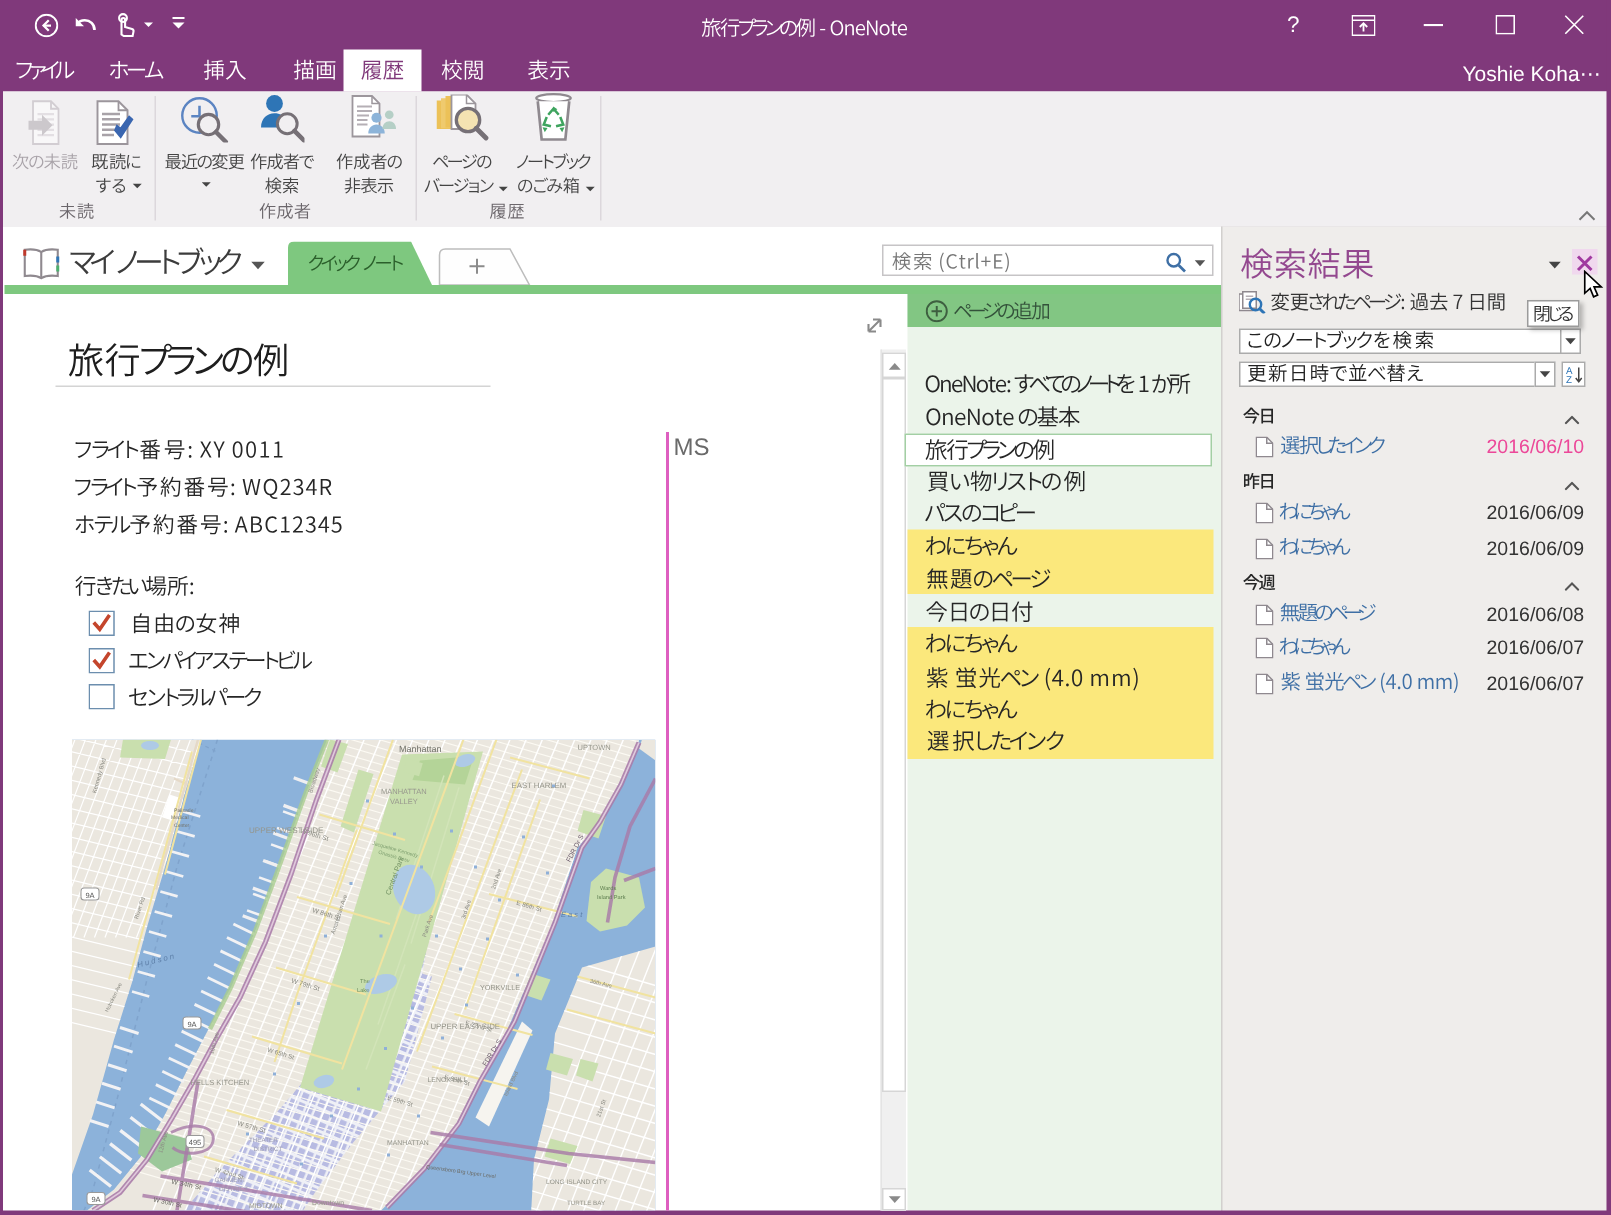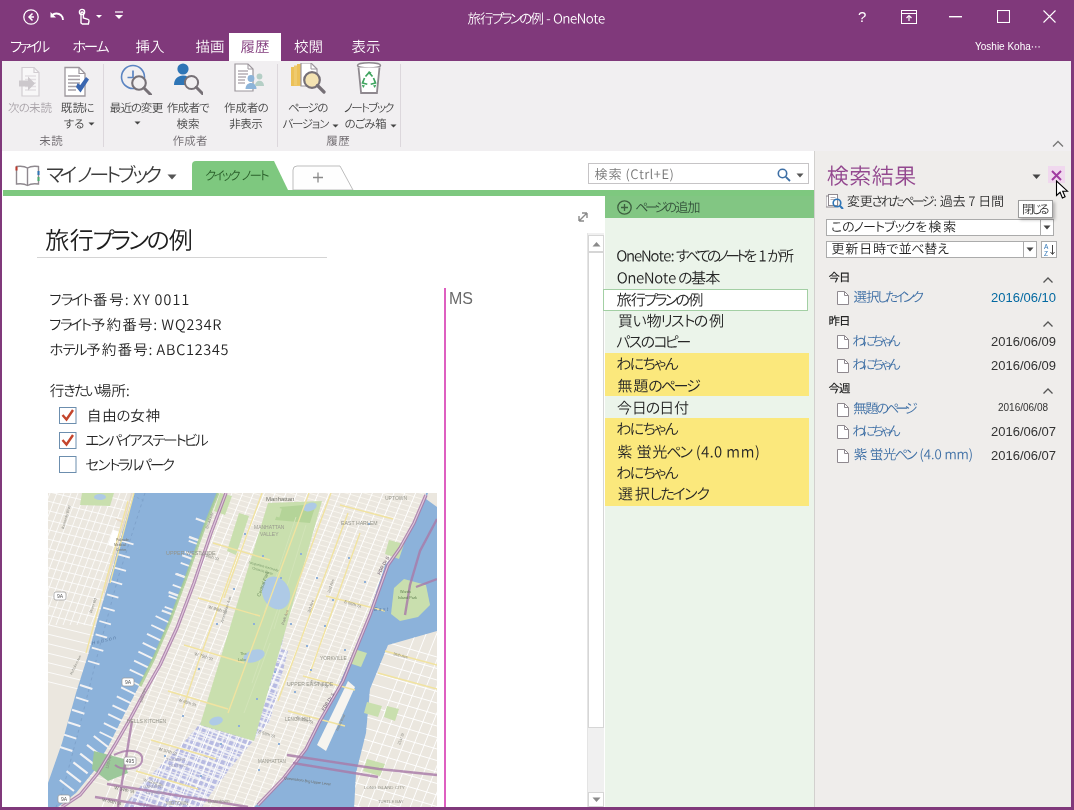--- a/index.html
+++ b/index.html
@@ -8,21 +8,21 @@
 <div style="position:absolute;left:0px;top:151px;width:814px;height:659px;background:#FFFFFF"></div>
 <div style="position:absolute;left:3px;top:190px;width:811px;height:6px;background:#7EC87F"></div>
 <div style="position:absolute;left:605px;top:196px;width:209px;height:611px;background:#EBF4EA"></div>
 <div style="position:absolute;left:605px;top:196px;width:209px;height:22px;background:#82C683"></div>
 <div style="position:absolute;left:814px;top:151px;width:260px;height:659px;background:#EFEDEB;border-left:1px solid #D2D0CE;box-sizing:border-box"></div>
 <div style="position:absolute;left:0px;top:0px;width:2px;height:810px;background:#80397B"></div>
 <div style="position:absolute;left:1071px;top:0px;width:3px;height:810px;background:#80397B"></div>
 <div style="position:absolute;left:0px;top:807px;width:1074px;height:3px;background:#80397B"></div>
 <div style="position:absolute;left:229px;top:33px;width:52px;height:28px;background:#FFFFFF"></div>
 <div style="position:absolute;left:858px;top:8px;color:#fff;font-size:15px;font-family:'Liberation Sans',sans-serif">?</div>
-<div style="position:absolute;left:975px;top:41px;color:#fff;font-size:10px;font-family:'Liberation Sans',sans-serif">Yoshie Koha⋯</div>
+<div style="position:absolute;left:975px;top:41px;color:#fff;font-size:14px;font-family:'Liberation Sans',sans-serif">Yoshie Koha⋯</div>
 <div style="position:absolute;left:103px;top:64px;width:1px;height:83px;background:#DCD7DC"></div>
 <div style="position:absolute;left:277px;top:64px;width:1px;height:83px;background:#DCD7DC"></div>
 <div style="position:absolute;left:400px;top:64px;width:1px;height:83px;background:#DCD7DC"></div>
 <svg style="position:absolute;left:192px;top:161px" width="100" height="29" viewBox="0 0 100 29">
     <path d="M0 29V4q0-4 4-4h78l14 29z" fill="#7EC87F"></path>
   </svg>
 <svg style="position:absolute;left:292px;top:165px" width="62" height="25" viewBox="0 0 62 25">
     <path d="M1 25V5q0-4 4-4h43l13 24z" fill="#FEFEFE" stroke="#BDBDBD" stroke-width="1"></path>
     <path d="M21 12.5h10M26 7.5v10" stroke="#8a8a8a" stroke-width="1.3"></path>
   </svg>
@@ -37,24 +37,24 @@
 <div style="position:absolute;left:605px;top:353px;width:204px;height:43px;background:#FBE87C"></div>
 <div style="position:absolute;left:605px;top:418px;width:204px;height:88px;background:#FBE87C"></div>
 <div style="position:absolute;left:603px;top:289px;width:205px;height:22px;background:#fff;border:1px solid #A3CFA4;box-sizing:border-box"></div>
 <div style="position:absolute;left:1048px;top:166px;width:17px;height:17px;background:#F0D8EE"></div>
 <div style="position:absolute;left:826px;top:219px;width:228px;height:17px;background:#fff;border:1px solid #ABABAB;box-sizing:border-box"></div>
 <div style="position:absolute;left:1040px;top:219px;width:14px;height:17px;background:#fff;border:1px solid #ABABAB;box-sizing:border-box"></div>
 <div style="position:absolute;left:826px;top:241px;width:211px;height:17px;background:#fff;border:1px solid #ABABAB;box-sizing:border-box"></div>
 <div style="position:absolute;left:1023px;top:241px;width:14px;height:17px;background:#fff;border:1px solid #ABABAB;box-sizing:border-box"></div>
 <div style="position:absolute;left:1041px;top:241px;width:16px;height:17px;background:#fff;border:1px solid #ABABAB;box-sizing:border-box"></div>
 <div style="position:absolute;left:1018px;top:200px;width:35px;height:18px;background:#fff;border:1px solid #9B9B9B;box-shadow:2px 2px 3px rgba(0,0,0,0.25);box-sizing:border-box"></div>
-<div style="position:absolute;left:991px;top:290px;width:64px;text-align:right;color:#0369a1;font-size:13px;font-family:'Liberation Sans',sans-serif">2016/06/10</div>
+<div style="position:absolute;left:991px;top:290px;width:64px;text-align:right;color:#ec4899;font-size:13px;font-family:'Liberation Sans',sans-serif">2016/06/10</div>
 <div style="position:absolute;left:991px;top:334px;width:64px;text-align:right;color:#333;font-size:13px;font-family:'Liberation Sans',sans-serif">2016/06/09</div>
 <div style="position:absolute;left:991px;top:357.5px;width:64px;text-align:right;color:#333;font-size:13px;font-family:'Liberation Sans',sans-serif">2016/06/09</div>
-<div style="position:absolute;left:991px;top:401.5px;width:64px;text-align:center;color:#333;font-size:10px;font-family:'Liberation Sans',sans-serif">2016/06/08</div>
+<div style="position:absolute;left:991px;top:401.5px;width:64px;text-align:center;color:#333;font-size:13px;font-family:'Liberation Sans',sans-serif">2016/06/08</div>
 <div style="position:absolute;left:991px;top:424px;width:64px;text-align:right;color:#333;font-size:13px;font-family:'Liberation Sans',sans-serif">2016/06/07</div>
 <div style="position:absolute;left:991px;top:447.5px;width:64px;text-align:right;color:#333;font-size:13px;font-family:'Liberation Sans',sans-serif">2016/06/07</div>
 <svg style="position:absolute;left:48px;top:493px" width="389" height="314" viewBox="0 0 389 314">
     <defs>
 <pattern id="mhatch" width="7" height="6" patternUnits="userSpaceOnUse" patternTransform="rotate(-67)">
 <rect width="7" height="6" fill="#EFF0F7"></rect>
         <rect width="5" height="4.4" fill="#B5B9E2"></rect>
       </pattern>
 <clipPath id="mclip">
         <rect x="0" y="0" width="389" height="314"></rect>

